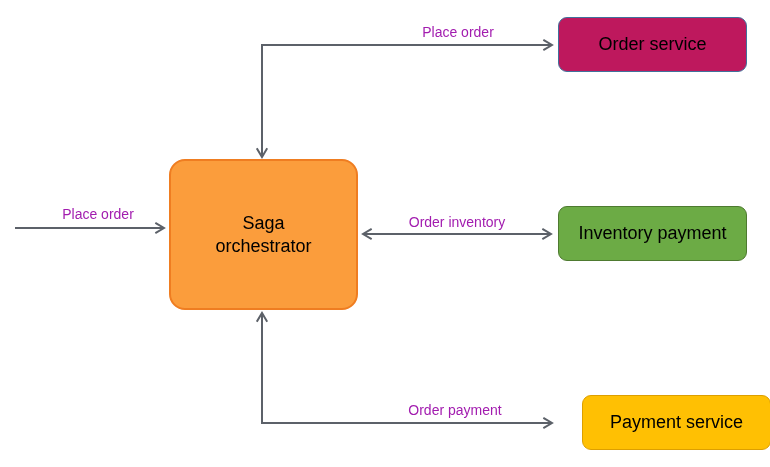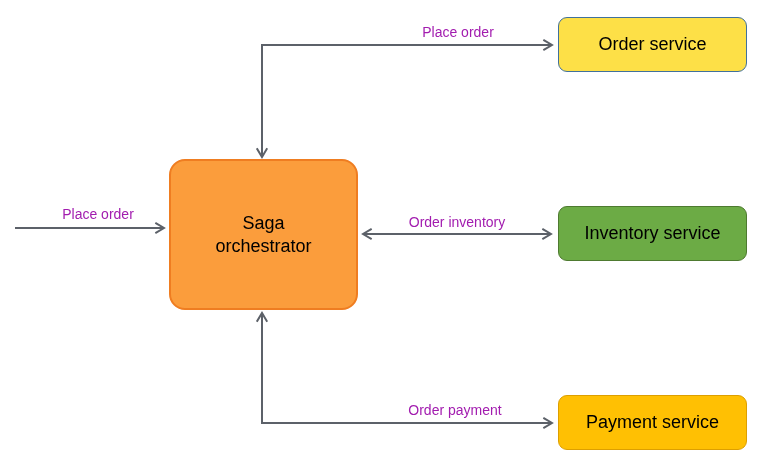--- a/index.html
+++ b/index.html
@@ -93,29 +93,29 @@
     <path class="edge" d="M363,234 L551,234" marker-start="url(#arrow)" marker-end="url(#arrow)"></path>
 
     <path class="edge" d="M262,313 L262,423 L552,423" marker-start="url(#arrow)" marker-end="url(#arrow)"></path>
   </svg>
 
   <div class="node node-orchestrator" style="background-color: rgb(251, 157, 60); border-color: rgb(239, 125, 33);">
     <span class="node-label">Saga
 orchestrator</span>
   </div>
 
-  <div class="node node-service node-order" style="background-color: #fde047; border-color: rgb(65, 113, 156);">
+  <div class="node node-service node-order" style="background-color: #be185d; border-color: rgb(65, 113, 156);">
     <span class="node-label">Order service</span>
   </div>
 
   <div class="node node-service node-inventory" style="background-color: rgb(108, 171, 69); border-color: rgb(78, 122, 48);">
-    <span class="node-label">Inventory service</span>
+    <span class="node-label">Inventory payment</span>
   </div>
 
-  <div class="node node-service node-payment" style="background-color: rgb(255, 192, 3); border-color: rgb(221, 159, 0);">
+  <div class="node node-service node-payment" style="background-color: rgb(255, 192, 3); border-color: rgb(221, 159, 0); margin-left: 24px;">
     <span class="node-label">Payment service</span>
   </div>
 
   <div class="edge-label label-place-order-left">Place order</div>
 
   <div class="edge-label label-place-order-top">Place order</div>
 
   <div class="edge-label label-update-inventory">Order inventory</div>
 
   <div class="edge-label label-make-payment">Order payment</div>

